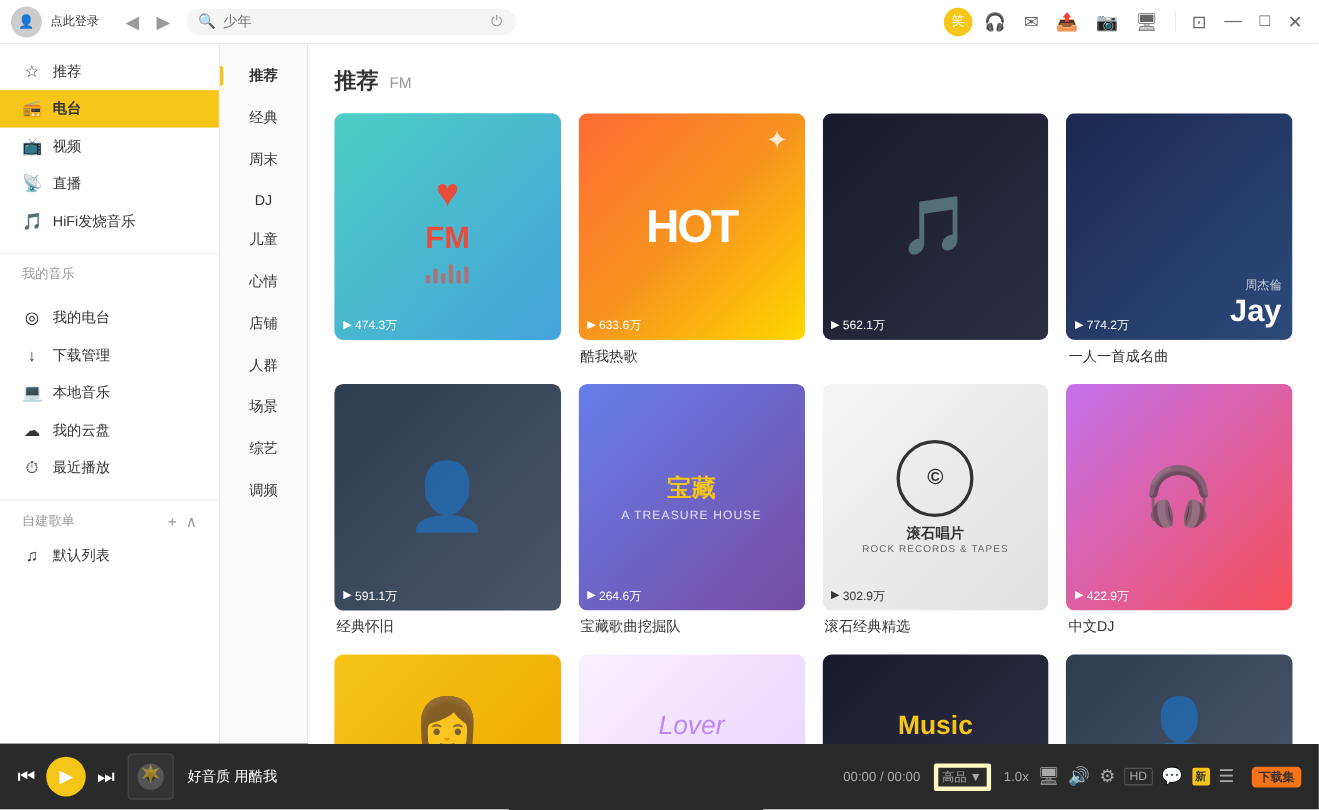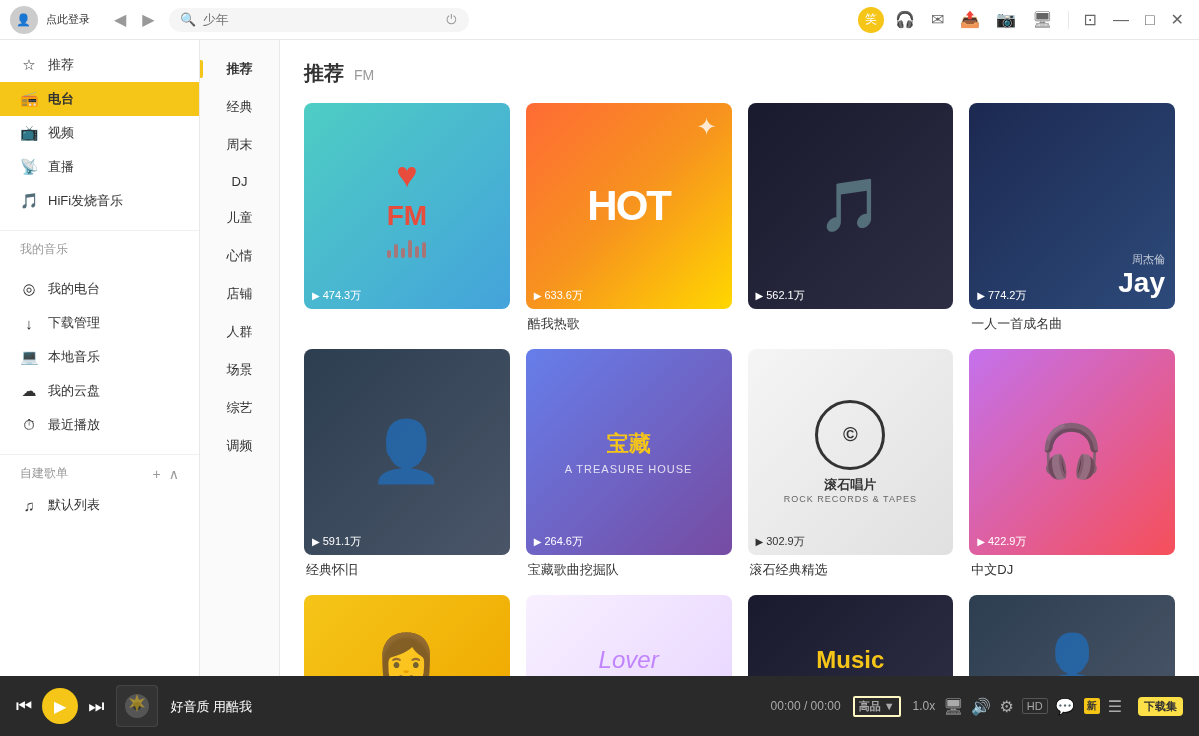--- a/index.html
+++ b/index.html
@@ -59,21 +59,21 @@
 
     
     .playbar { height: 60px; background: #2a2a2a; display: flex; align-items: center; padding: 0 16px; gap: 12px; flex-shrink: 0; }
     .play-controls { display: flex; align-items: center; gap: 10px; }
     .ctrl-btn { background: none; border: none; cursor: pointer; color: #fff; font-size: 18px; }
     .play-btn { width: 36px; height: 36px; border-radius: 50%; background: #f5c518; display: flex; align-items: center; justify-content: center; cursor: pointer; border: none; font-size: 16px; color: #fff; }
     .album-thumb { width: 42px; height: 42px; border-radius: 4px; background: #444; display: flex; align-items: center; justify-content: center; font-size: 10px; color: #aaa; overflow: hidden; cursor: pointer; flex-shrink: 0; }
     .song-info { flex: 1; min-width: 0; }
     .song-name { font-size: 13px; color: #fff; }
     .time-info { font-size: 12px; color: #aaa; margin-left: 16px; white-space: nowrap; }
-    .quality-btn { font-size: 11px; color: #aaa; border: 2px solid #fef9c3; border-radius: 2px; padding: 1px 4px; cursor: pointer; background: none; font-weight: bold; }
+    .quality-btn { font-size: 11px; color: #aaa; border: 4px solid #fef9c3; border-radius: 2px; padding: 1px 4px; cursor: pointer; background: none; }
     .playbar-right { display: flex; align-items: center; gap: 8px; margin-left: auto; }
     .playbar-right .icon-btn2 { background: none; border: none; cursor: pointer; color: #aaa; font-size: 16px; }
     .playbar-right .speed-btn { font-size: 12px; color: #aaa; background: none; border: none; cursor: pointer; }
     .new-badge { background: #f5c518; color: #333; font-size: 10px; padding: 1px 3px; border-radius: 2px; font-weight: bold; }
 
     
     .fm-card { display: flex; flex-direction: column; align-items: center; justify-content: center; height: 100%; }
     .fm-heart { font-size: 36px; color: #e74c3c; }
     .fm-text { font-size: 28px; font-weight: bold; color: #e74c3c; margin-top: 4px; }
     .fm-bars { display: flex; align-items: flex-end; gap: 3px; margin-top: 8px; }
@@ -423,17 +423,17 @@
   <button class="quality-btn">高品 ▼</button>
   <div class="playbar-right">
     <button class="playbar-right speed-btn">1.0x</button>
     <button class="icon-btn2 playbar-right">🖥</button>
     <button class="icon-btn2 playbar-right">🔊</button>
     <button class="icon-btn2 playbar-right">⚙</button>
     <button class="icon-btn2 playbar-right" style="border:1px solid #555;border-radius:2px;font-size:11px;padding:1px 4px;color:#aaa;">HD</button>
     <button class="icon-btn2 playbar-right">💬</button>
     <span class="new-badge">新</span>
     <button class="icon-btn2 playbar-right">☰</button>
-    <div style="display:flex;align-items:center;margin-left:8px;background:#fde047;border-radius:4px;padding:2px 6px;cursor:pointer;">
+    <div style="display:flex;align-items:center;margin-left:8px;background:#f97316;border-radius:4px;padding:2px 6px;cursor:pointer;">
       <span style="font-size:11px;font-weight:bold;color:#333;">下载集</span>
     </div>
   </div>
 </div>
 
 </body></html>

